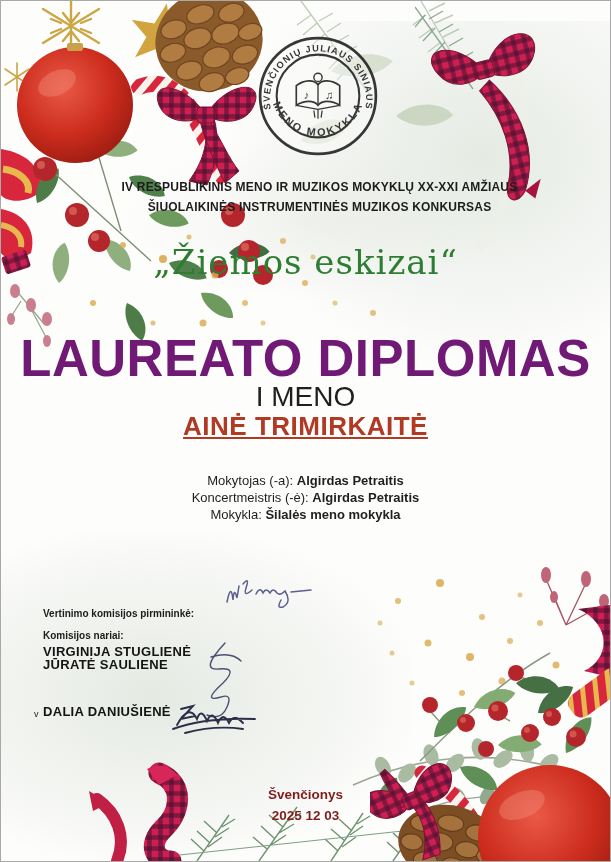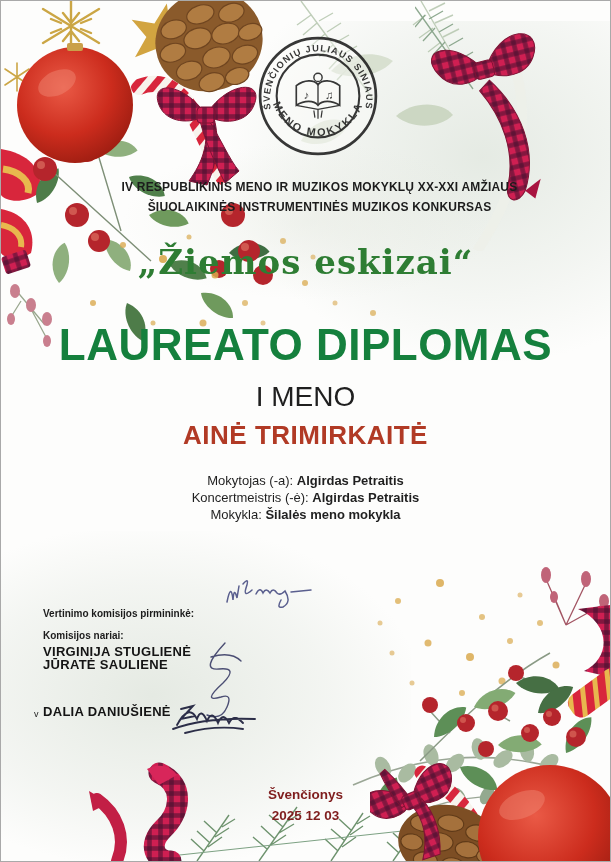--- a/index.html
+++ b/index.html
@@ -16,24 +16,24 @@
   .wash-tc { top:140px; left:120px; width:380px; height:160px;
     background:radial-gradient(ellipse at 50% 50%, rgba(226,230,220,0.40) 0%, rgba(226,230,220,0) 70%); }
   .deco { position:absolute; pointer-events:none; }
   .deco-tl { top:0; left:0; z-index:2; }
   .deco-tr { top:0; right:0; z-index:2; }
   .deco-br { bottom:0; right:0; z-index:2; }
   .deco-bot { bottom:0; left:0; z-index:1; }
   .stamp { position:absolute; top:34px; left:256px; width:122px; height:122px; z-index:4; opacity:0.88; }
   .txt { position:absolute; left:0; right:0; text-align:center; z-index:5; }
   .header-block { top:176px; font-size:12px; font-weight:700; line-height:20px; letter-spacing:0.2px; color:#1c1c1c;padding-left:28px; }
-  .event-title { top:241px; font-family:"DejaVu Serif", serif; font-weight:700; font-size:34px; letter-spacing:1px; color:var(--green,#2e7d33); }
-  .diploma-title { top:319px; font-size:44px; font-weight:700; letter-spacing:0.5px; color:#15803d; }
+  .event-title { top:241px; font-family:"DejaVu Serif", serif; font-weight:400; font-size:34px; letter-spacing:1px; color:var(--green,#2e7d33); }
+  .diploma-title { top:328px; font-size:51px; font-weight:700; letter-spacing:0.5px; color:#701a75; }
   .place { top:380px; font-size:28px; font-weight:400; color:#1f1f1f; }
-  .recipient { top:419px; font-size:26px; font-weight:700; letter-spacing:0.5px; color:var(--red,#b13a25); }
+  .recipient { top:410px; font-size:26px; font-weight:700; letter-spacing:0.5px; color:var(--red,#b13a25);text-decoration:underline; }
   .details { top:471px; font-size:13px; line-height:17px; color:#1f1f1f; }
   .details b { font-weight:700; }
   .committee { position:absolute; left:42px; z-index:5; text-align:left; }
   .label-sm { font-size:10px; font-weight:700; color:#1c1c1c; }
   .name { font-size:13px; font-weight:700; letter-spacing:0.3px; color:#141414; }
   .chair-label { top:563px;margin-top:44px; }
   .chair-name { top:611px;margin-top:32px; }
   .members-label { top:629px; }
   .member-1 { top:656px; }
   .member-2 { top:703px; }

